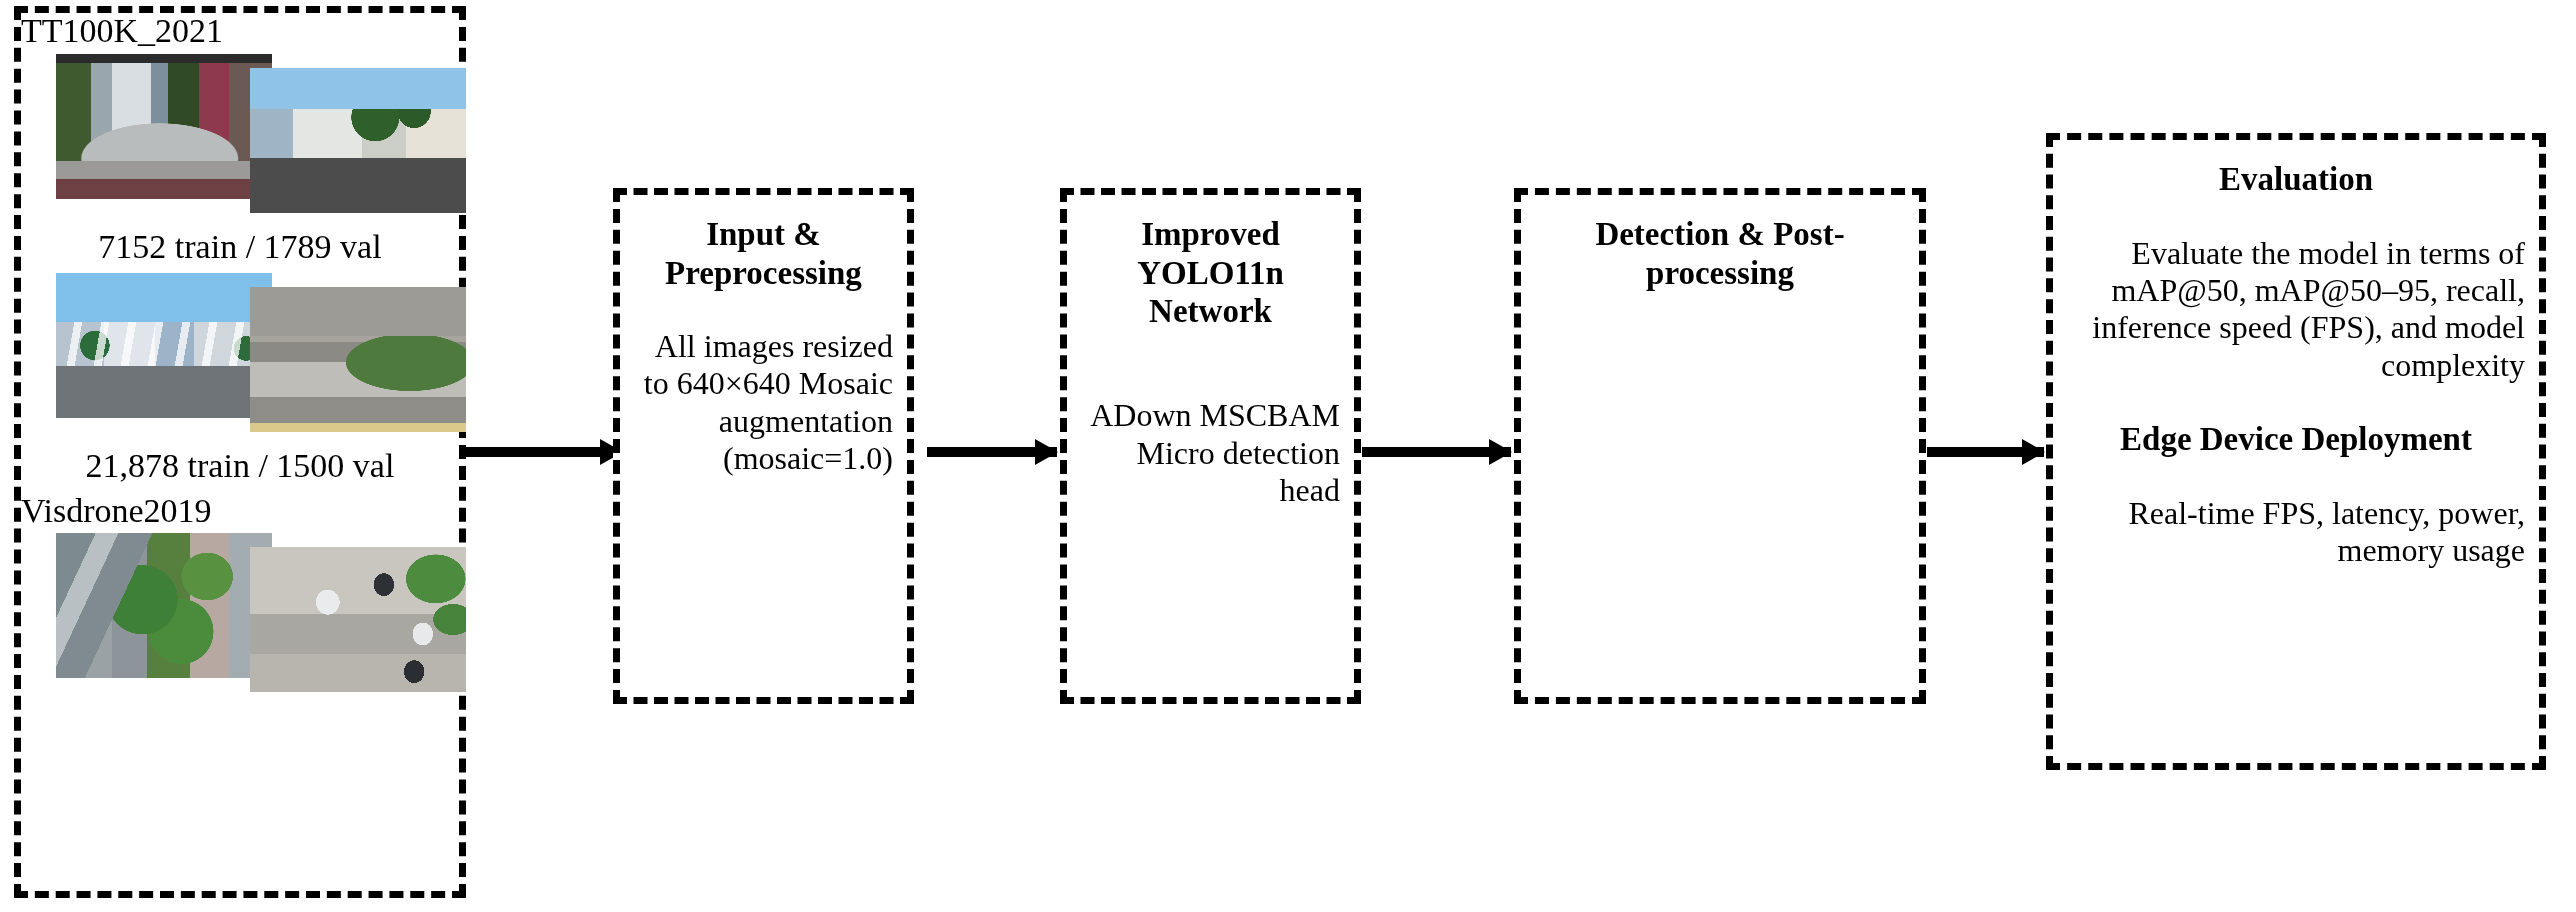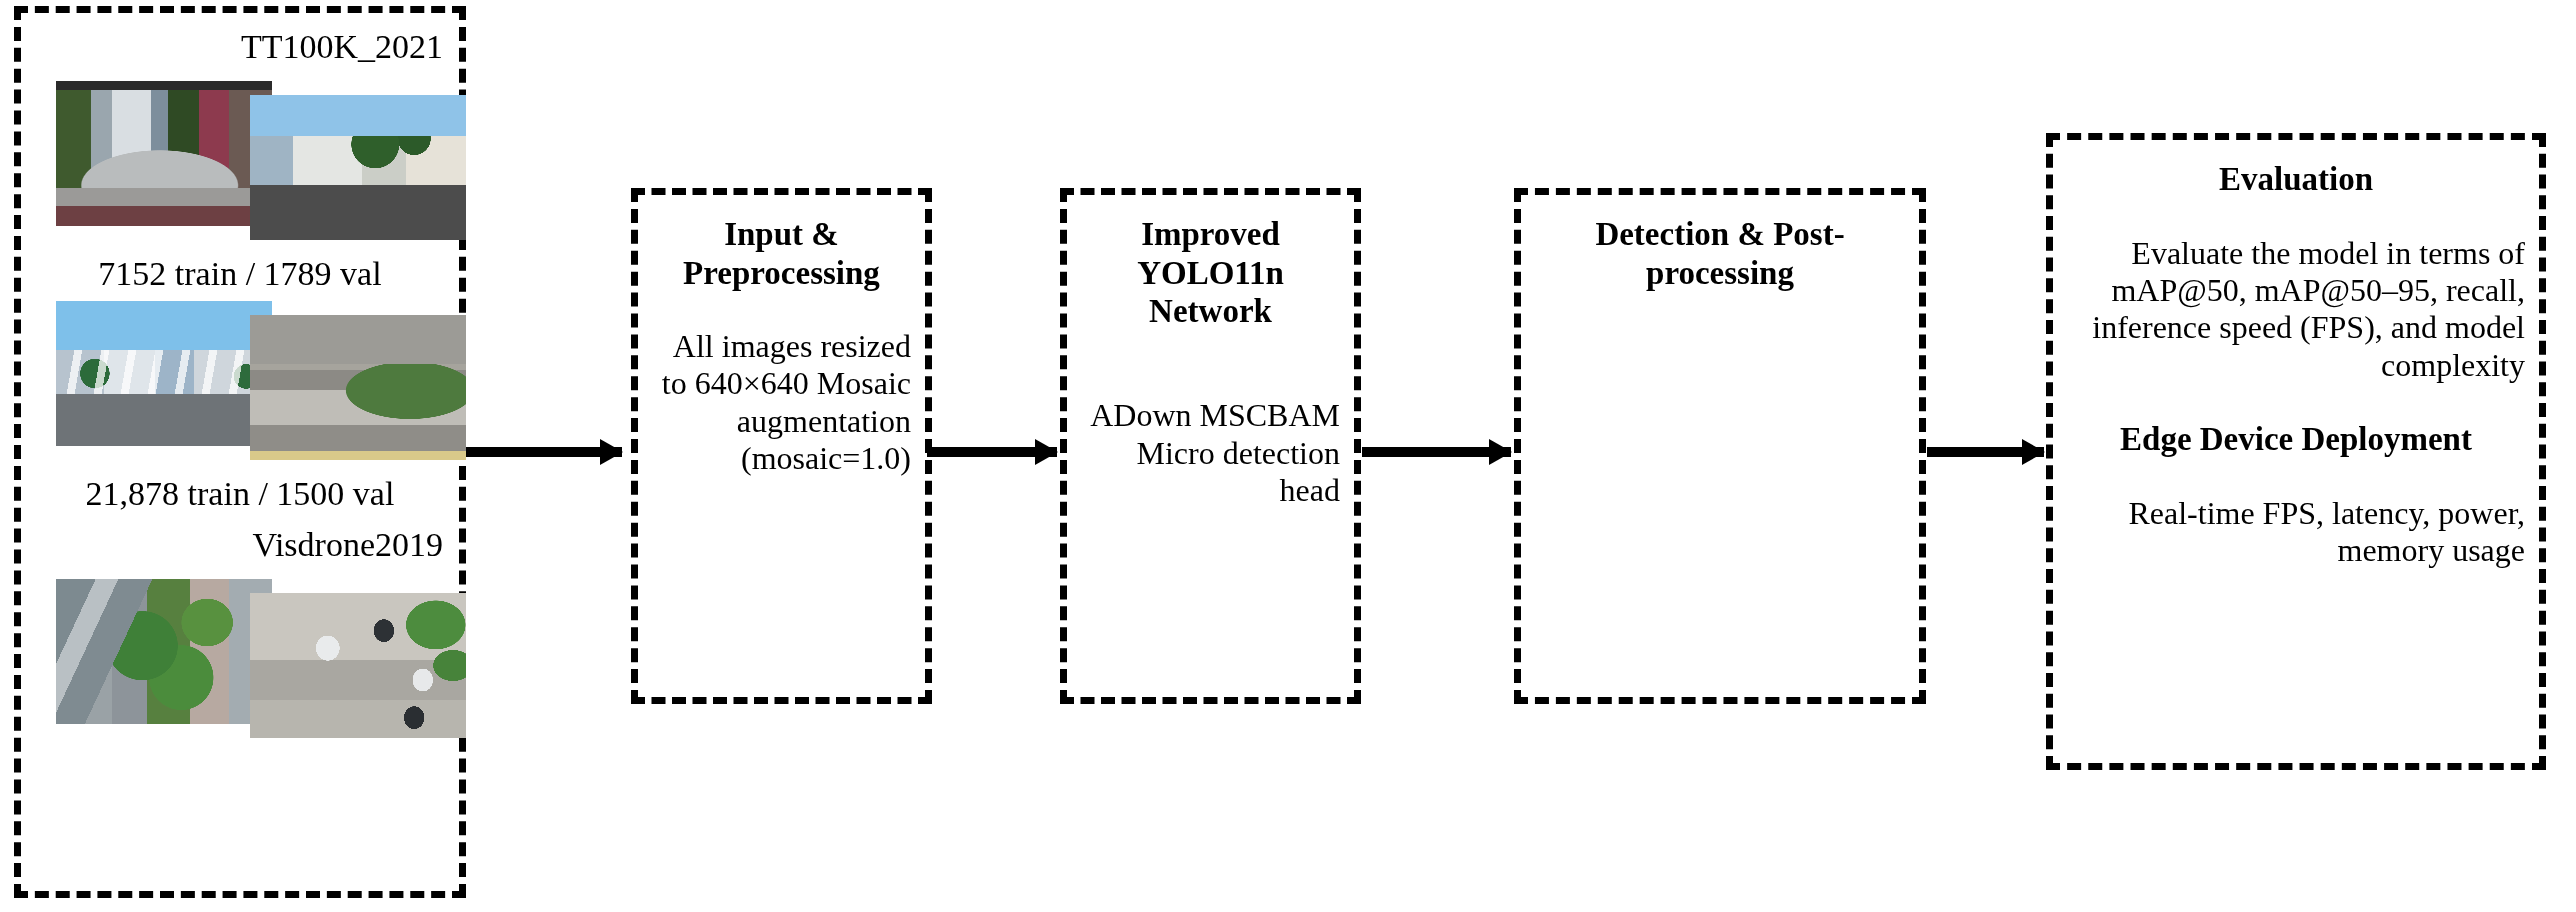--- a/index.html
+++ b/index.html
@@ -30,22 +30,22 @@
     line-height:1.17;
     color:#000;
   }
   
   #datasets{
     left:14px;top:6.3px;width:452px;height:892px;
     padding:0;
   }
   .ds-block{ width:100%; }
   .ds-name{
-    text-align:right;font-size:34px;line-height:1.05;color:#000;
-    margin:16px;padding:0;
+    text-align:left;font-size:34px;line-height:1.05;color:#000;
+    margin:0;padding:0;
   }
   .ds-counts{
     text-align:center;font-size:34px;line-height:1.05;color:#000;
     margin:9px;padding:0;
   }
   .ds-imgs{
     position:relative;height:166px;margin:4.7px 0 3.1px 0;
   }
   .ds-img{
     position:absolute;
@@ -107,21 +107,21 @@
       radial-gradient(ellipse 18% 22% at 86% 22%, #4d8c3e 0 76%, rgba(0,0,0,0) 77%),
       radial-gradient(ellipse 12% 14% at 94% 50%, #47833a 0 76%, rgba(0,0,0,0) 77%),
       radial-gradient(ellipse 7% 11% at 36% 38%, #e9ebec 0 78%, rgba(0,0,0,0) 79%),
       radial-gradient(ellipse 6% 10% at 62% 26%, #2d3135 0 78%, rgba(0,0,0,0) 79%),
       radial-gradient(ellipse 6% 10% at 80% 60%, #e7e9ea 0 78%, rgba(0,0,0,0) 79%),
       radial-gradient(ellipse 6% 10% at 76% 86%, #2a2e32 0 78%, rgba(0,0,0,0) 79%),
       linear-gradient(180deg,#c9c6bf 0 46%, #a9a7a1 46% 74%, #b7b5ae 74% 100%);
   }
 
   
-  #preprocess{ left:631px;top:188px;width:301px;height:516px; }
+  #preprocess{ left:613px;top:188px;width:301px;height:516px; }
   #network{   left:1060px;top:188px;width:301px;height:516px; }
   #detection{ left:1514px;top:188px;width:412px;height:516px; }
   #evaluation{left:2046px;top:133px;width:500px;height:637px; }
 
   .stage .inner{
     padding:20.3px 14px 0 14px;
   }
   .gap-md{ height:36px; }
 
   

